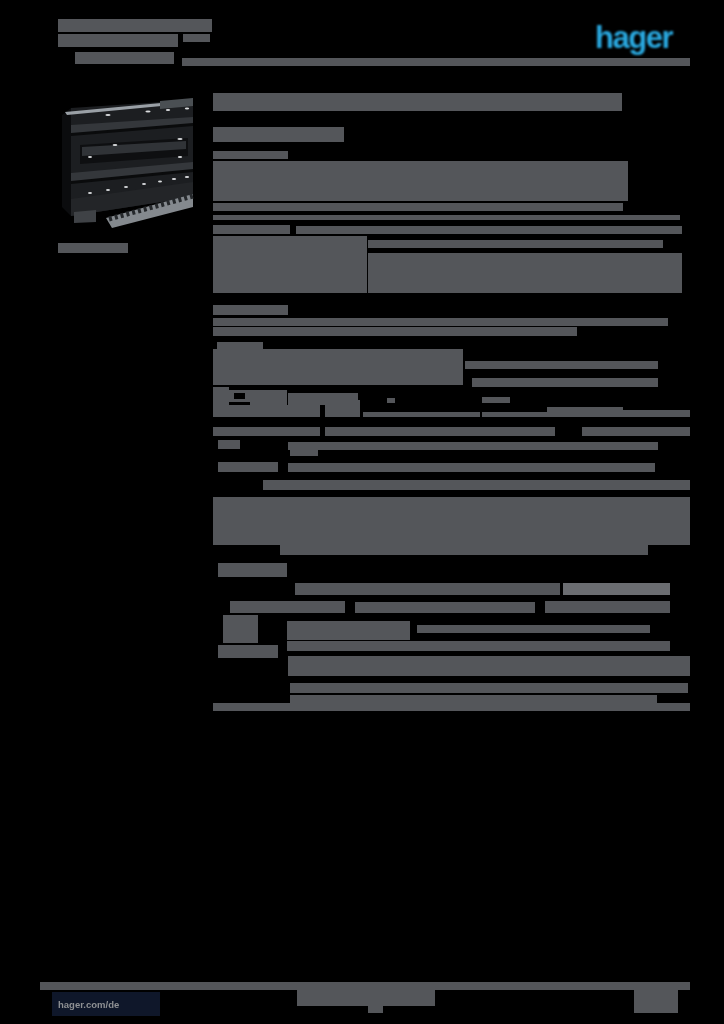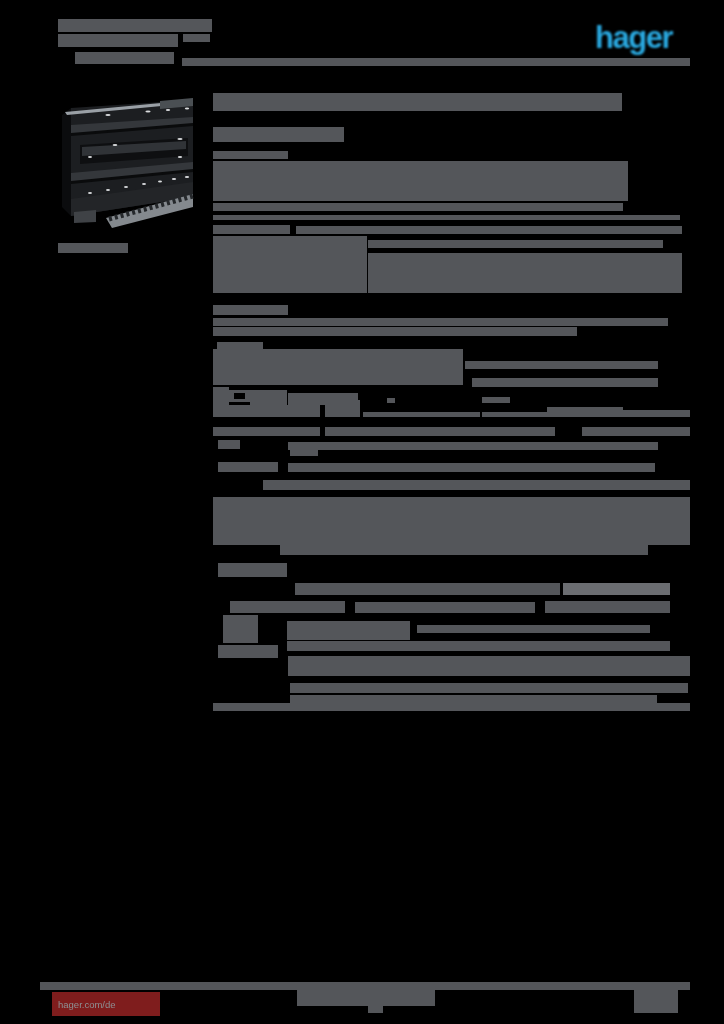--- a/index.html
+++ b/index.html
@@ -149,17 +149,17 @@
       <div class="red" style="left: 290px; top: 683px; width: 398px; height: 10px; background: rgb(84, 86, 90);"></div>
       <div class="red" style="left: 290px; top: 695px; width: 367px; height: 8px; background: rgb(84, 86, 90);"></div>
       <div class="red" style="left: 213px; top: 703px; width: 477px; height: 8px; background: rgb(84, 86, 90);"></div>
       <div class="red" style="left: 58px; top: 243px; width: 70px; height: 10px; background: rgb(84, 86, 90);"></div>
       <div class="red" style="left: 40px; top: 982px; width: 650px; height: 8px; background: rgb(84, 86, 90);"></div>
       <div class="red" style="left: 297px; top: 990px; width: 138px; height: 16px; background: rgb(84, 86, 90);"></div>
       <div class="red" style="left: 368px; top: 1006px; width: 15px; height: 7px; background: rgb(84, 86, 90);"></div>
       <div class="red" style="left: 634px; top: 990px; width: 44px; height: 23px; background: rgb(84, 86, 90);"></div>
     </div>
 
-  <div class="web-box" style="background: #7f1d1d;">
+  <div class="web-box" style="background: #0f172a; font-weight: bold;">
     <span style="color: rgb(142, 144, 147);">hager.com/de</span>
   </div>
 
 </div>
 
 </body></html>

